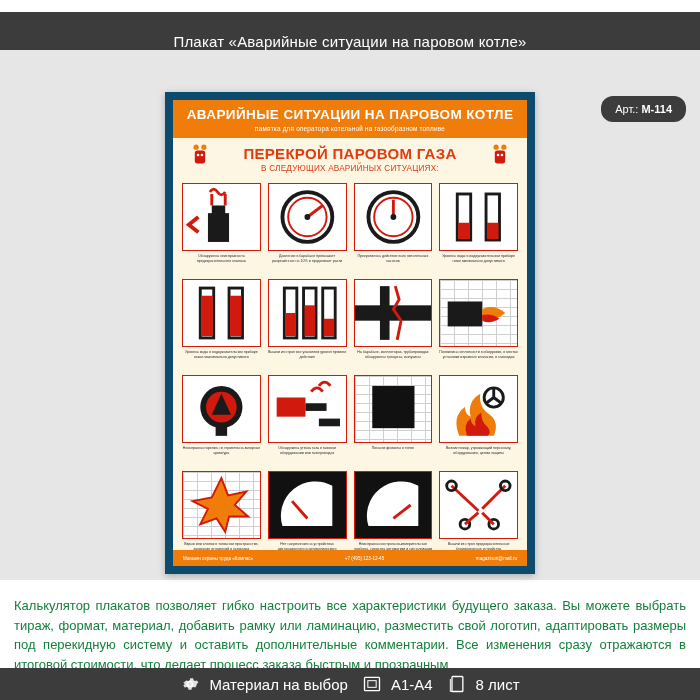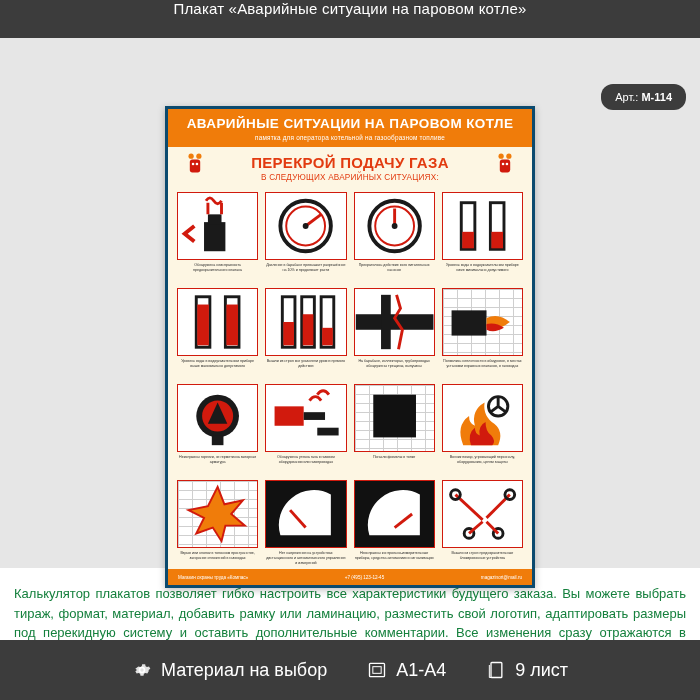--- a/index.html
+++ b/index.html
@@ -15,24 +15,25 @@
     overflow: hidden;
     background: #ffffff;
   }
 
   
   .header {
     height: 38px;
     background: #3c3c3c;
     color: #ffffff;
     display: flex;
-    align-items: flex-start;
+    align-items: flex-end;
     justify-content: center;
     font-size: 15px;
     letter-spacing: .2px;
+    margin-top: 12px;
   }
 
   
   .stage {
     position: relative;
     height: 530px;
     background: #e6e6e6;
     padding-top: 14px;
   }
 
@@ -50,24 +51,23 @@
   .art-badge b { font-weight: bold; }
 
   
   .poster {
     position: absolute;
     left: 165px;
     top: 42px;
     width: 370px;
     height: 482px;
     background: #fdf6e3;
-    border: 3px solid #0c4a6e;
+    border: 8px solid #0c4a6e;
     box-shadow: 0 2px 7px rgba(0,0,0,.25);
     overflow: hidden;
-    margin-top: 26px;
   }
   .poster-top {
     background: #f07c0a;
     color: #ffffff;
     text-align: center;
     padding: 7px 6px 6px;
   }
   .poster-top .t1 {
     font-size: 13.5px;
     font-weight: bold;
@@ -159,28 +159,28 @@
     font-size: 13px;
     line-height: 1.5;
     color: #15803d;
     text-align: justify;
   }
 
   
   .footer {
     position: absolute;
     left: 0; right: 0; bottom: 0;
-    height: 60px;
+    height: 32px;
     background: #3c3c3c;
     color: #fff;
     display: flex;
     align-items: center;
     justify-content: center;
-    gap: 40px;
-    font-size: 18px;
+    gap: 14px;
+    font-size: 15px;
   }
   .fitem { display: flex; align-items: center; gap: 9px; }
   .fitem svg { display: block; }
 </style>
 </head>
 <body>
 
 <div class="page">
 
   <div class="header">
@@ -209,21 +209,21 @@
           <circle cx="17" cy="20" r="2" fill="#fff"></circle>
             <circle cx="23" cy="20" r="2" fill="#fff"></circle>
         </svg>
         <svg class="mascot right" viewBox="0 0 40 40">
           <circle cx="14" cy="8" r="4" fill="#f07c0a"></circle>
             <circle cx="26" cy="8" r="4" fill="#f07c0a"></circle>
           <rect x="12" y="13" width="16" height="20" rx="4" fill="#d11a0d"></rect>
           <circle cx="17" cy="20" r="2" fill="#fff"></circle>
             <circle cx="23" cy="20" r="2" fill="#fff"></circle>
         </svg>
-        <div class="s1">ПЕРЕКРОЙ ПОДАЧУ ГАЗА</div>
+        <div class="s1">ПЕРЕКРОЙ ПАРОВОМ ГАЗА</div>
         <div class="s2">В СЛЕДУЮЩИХ АВАРИЙНЫХ СИТУАЦИЯХ:</div>
       </div>
 
       <div class="grid">
 
         <div class="cell">
           <div class="frame">
             <svg viewBox="0 0 80 68" width="100%" height="100%">
               <rect x="26" y="30" width="22" height="30" fill="#1a1a1a"></rect>
               <rect x="30" y="22" width="14" height="10" fill="#1a1a1a"></rect>
@@ -446,17 +446,17 @@
       </span>
       <span>A1-A4</span>
     </div>
     <div class="fitem">
       <span>
         <svg width="20" height="20" viewBox="0 0 24 24">
           <rect x="6" y="3" width="13" height="18" rx="1" fill="none" stroke="#ffffff" stroke-width="1.6"></rect>
           <path d="M4 6v15h12" fill="none" stroke="#ffffff" stroke-width="1.2"></path>
         </svg>
       </span>
-      <span>9 лист</span>
+      <span>8 лист</span>
     </div>
   </div>
 
 </div>
 
 </body></html>

